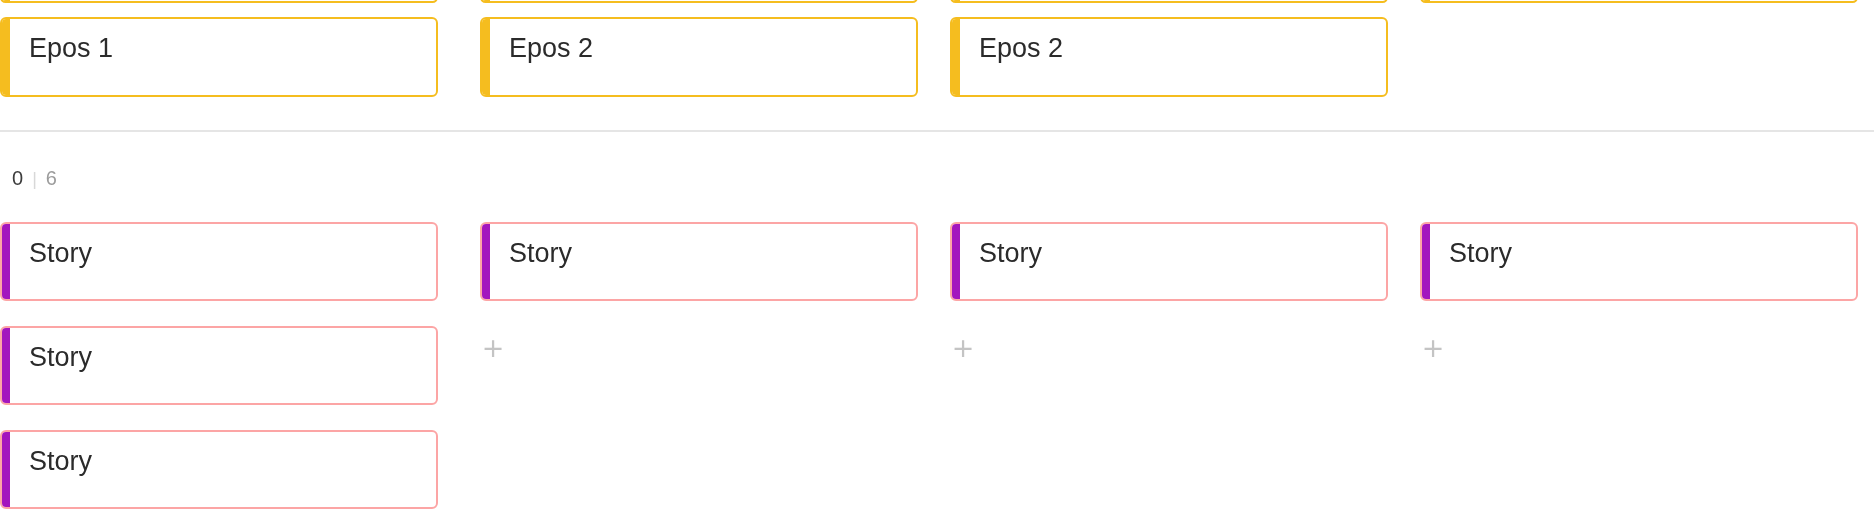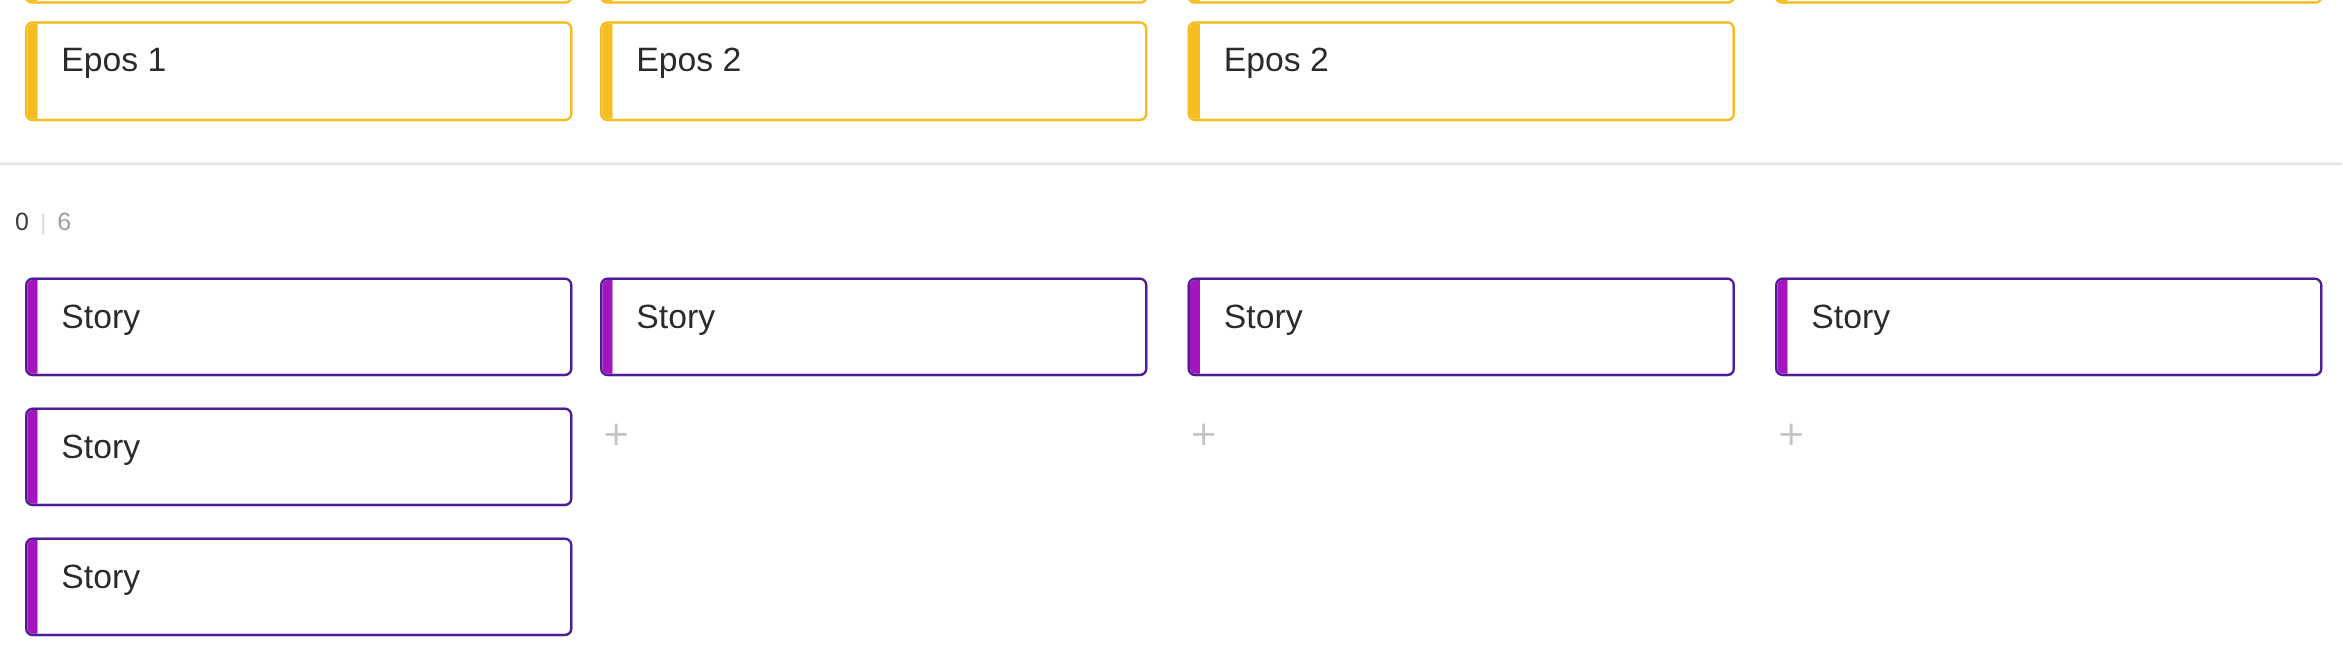--- a/index.html
+++ b/index.html
@@ -11,38 +11,38 @@
     font-family:"Liberation Sans", sans-serif;
   }
   .card{
     position:absolute;
     width:438px;
     background:#ffffff;
     border-radius:6px;
     box-sizing:border-box;
   }
   .epic{border:2px solid #F5BD1F;}
-  .story{border:2px solid #4c1d95;}
+  .story{border:2px solid #fca5a5;}
   .accent{
     position:absolute;left:0;top:0;bottom:0;width:8px;
     border-radius:4px 0 0 4px;
   }
   .epic .accent{background:#F5BD1F;}
   .story .accent{background:#A316BE;}
   .label{
     position:relative;
     padding:13px 10px 0 27px;
     font-size:27px;
     line-height:1.2;
     color:#2B2B2B;
     white-space:nowrap;
     overflow:hidden;
   }
   
-  .c0{left:20px}.c1{left:480px}.c2{left:950px}.c3{left:1420px}
+  .c0{left:0}.c1{left:480px}.c2{left:950px}.c3{left:1420px}
   
   .row-cut{top:-8px;height:11px;}
   .row-epic{top:17px;height:80px;}
   .row-s0{top:222px;height:79px;}
   .row-s1{top:326px;height:79px;}
   .row-s2{top:430px;height:79px;}
 
   .divider{
     position:absolute;left:0;top:130px;
     width:1874px;height:2px;background:#E5E5E5;

